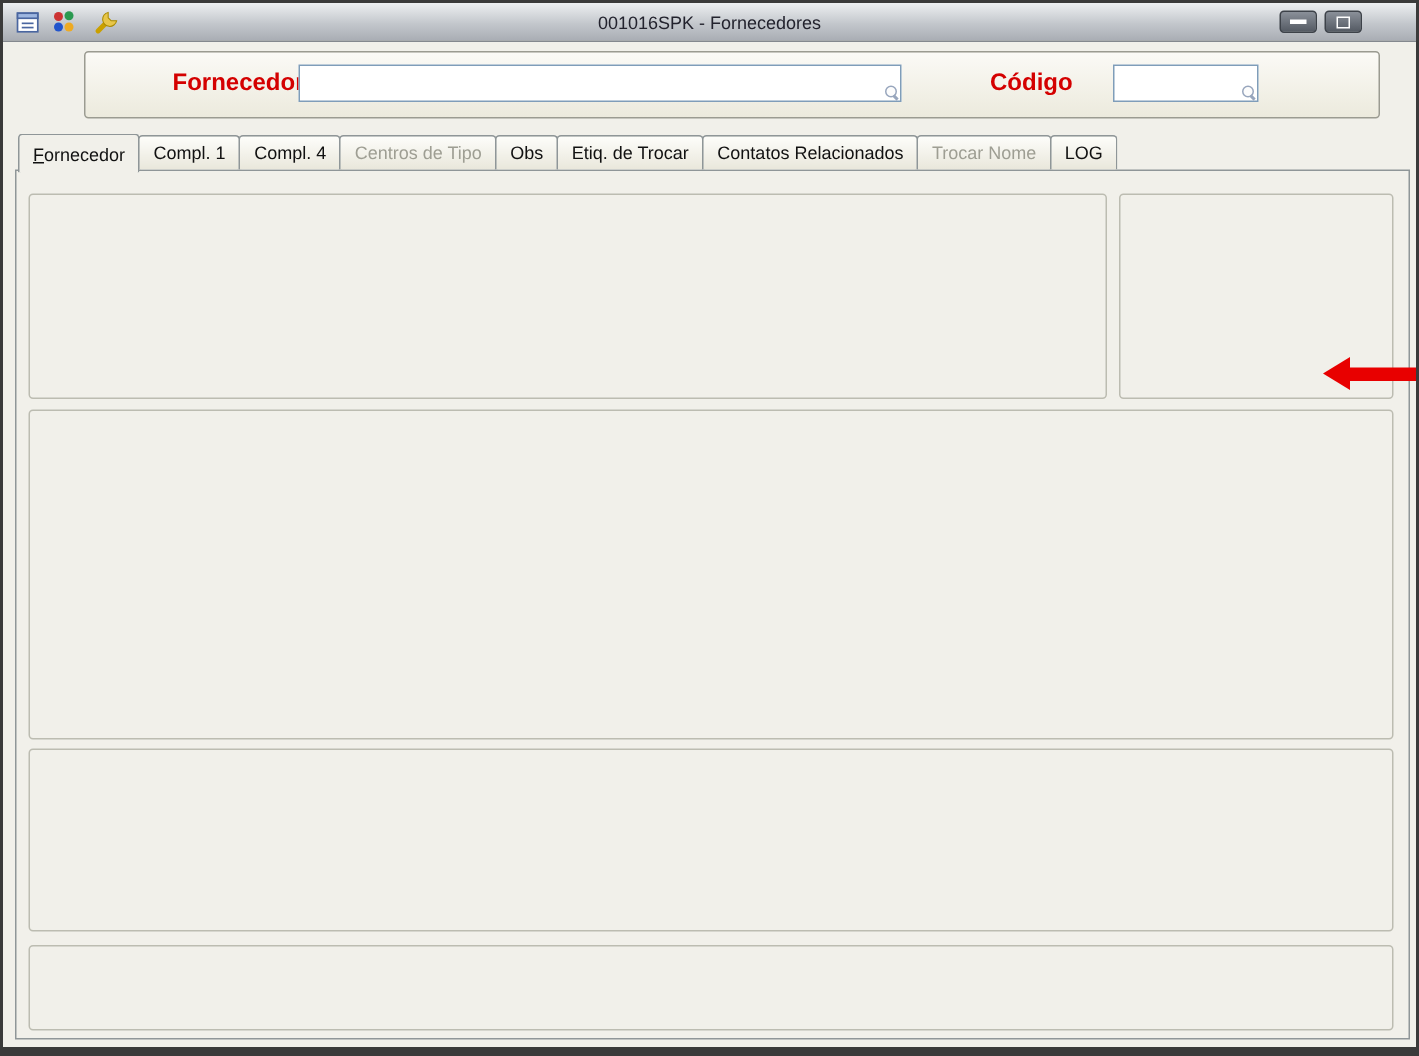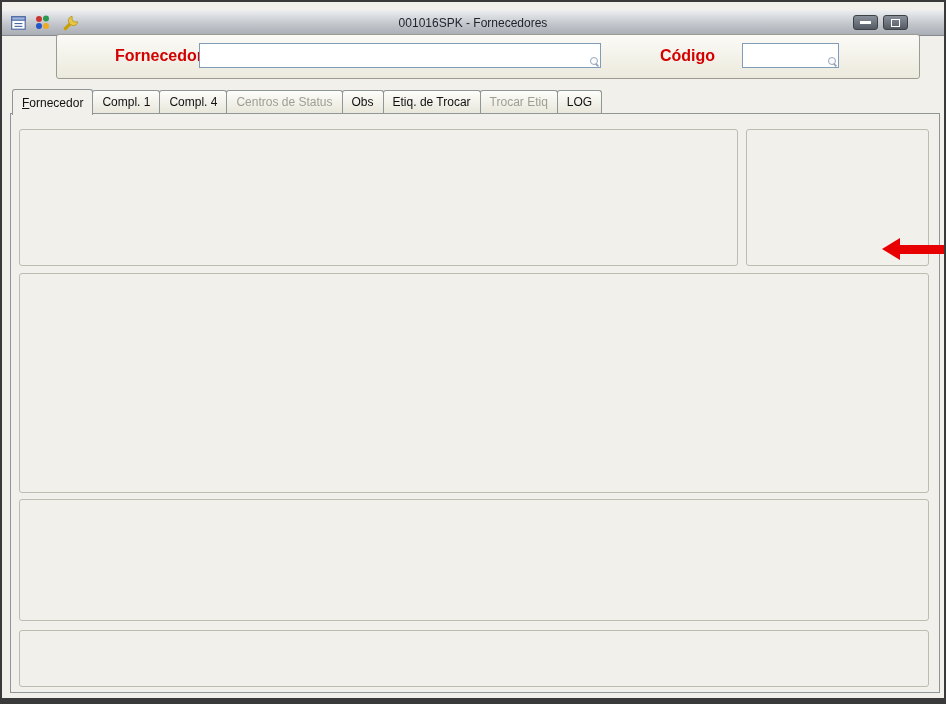--- a/index.html
+++ b/index.html
@@ -7,21 +7,21 @@
   body{font-family:"Liberation Sans",sans-serif;background:#9a9a9a}
   #win{position:relative;width:946px;height:704px;background:#f1f0ea;border:2px solid #3a3a3a;border-bottom-width:6px;overflow:hidden}
   .lbl{position:absolute;font-size:12px;color:#111;white-space:nowrap;line-height:14px}
   .redlbl{position:absolute;font-size:16px;font-weight:bold;color:#d40000;white-space:nowrap}
   .field{position:absolute;height:20px;background:#fff;border:1px solid #7f9db9;font-size:12px;line-height:16px;padding:1px 4px}
   .field .val{display:block;height:100%;white-space:nowrap}
   .mask{color:#2a2ab8}
   .mag{position:absolute;right:1px;bottom:1px;width:9px;height:9px}
   .mag::before{content:"";position:absolute;left:0;top:0;width:6px;height:6px;border:1px solid #98a6bd;border-radius:50%;background:#fcfcfc}
   .mag::after{content:"";position:absolute;right:0;bottom:0;width:4px;height:2px;background:#98a6bd;transform:rotate(45deg)}
-  .titlebar{position:absolute;left:0;top:8px;width:100%;height:26px;background:linear-gradient(180deg,#edeff1,#c3c7cc 55%,#a9adb4);border-bottom:1px solid #84888e}
+  .titlebar{position:absolute;left:0;top:0;width:100%;height:26px;background:linear-gradient(180deg,#edeff1,#c3c7cc 55%,#a9adb4);border-bottom:1px solid #84888e}
   .tb-title{position:absolute;left:0;right:0;top:6px;text-align:center;font-size:12px;color:#23232e}
   .tb-icon{position:absolute;top:4px;width:18px;height:18px}
   .winbtn{position:absolute;top:5px;width:25px;height:15px;border-radius:3px;background:linear-gradient(#8a9099,#545a63);border:1px solid #3d4249;display:flex;align-items:center;justify-content:center}
   .glyph-bar{width:11px;height:3px;background:#fff}
   .glyph-box{width:9px;height:8px;border:1px solid #fff}
   .headerband{position:absolute;left:54px;top:32px;width:864px;height:45px;border:1px solid #9b9b91;border-radius:3px;background:linear-gradient(#fbfaf6,#eceadd)}
   .tabs{position:absolute;left:10px;top:88px;height:23px;display:flex;align-items:flex-end;z-index:5}
   .tab{display:flex;align-items:center;height:23px;padding:0 9px;font-size:12px;color:#111;background:linear-gradient(#fdfdfa,#e9e7db);border:1px solid #8f9698;border-bottom:none;border-radius:3px 3px 0 0;margin-right:-1px}
   .tab.active{height:26px;margin-bottom:-2px;background:#f1f0ea;position:relative;z-index:6}
   .tab.disabled{color:#9e9e93}
@@ -86,30 +86,33 @@
     <div class="tab active">
         <span class="ak">Fornecedor</span>
       </div>
     <div class="tab">
         <span>Compl. 1</span>
       </div>
     <div class="tab">
         <span>Compl. 4</span>
       </div>
     <div class="tab disabled">
-        <span>Centros de Status</span>
+        <span>Centros de Tipo</span>
       </div>
     <div class="tab">
         <span>Obs</span>
       </div>
     <div class="tab">
         <span>Etiq. de Trocar</span>
       </div>
+    <div class="tab">
+        <span>Contatos Relacionados</span>
+      </div>
     <div class="tab disabled">
-        <span>Trocar Etiq</span>
+        <span>Trocar Nome</span>
       </div>
     <div class="tab">
         <span>LOG</span>
       </div>
   </div>
 
   <div class="page"></div>
 
   <div class="group" style="left:17px;top:127px;width:719px;height:137px"></div>
   <div class="group" style="left:744px;top:127px;width:183px;height:137px"></div>

